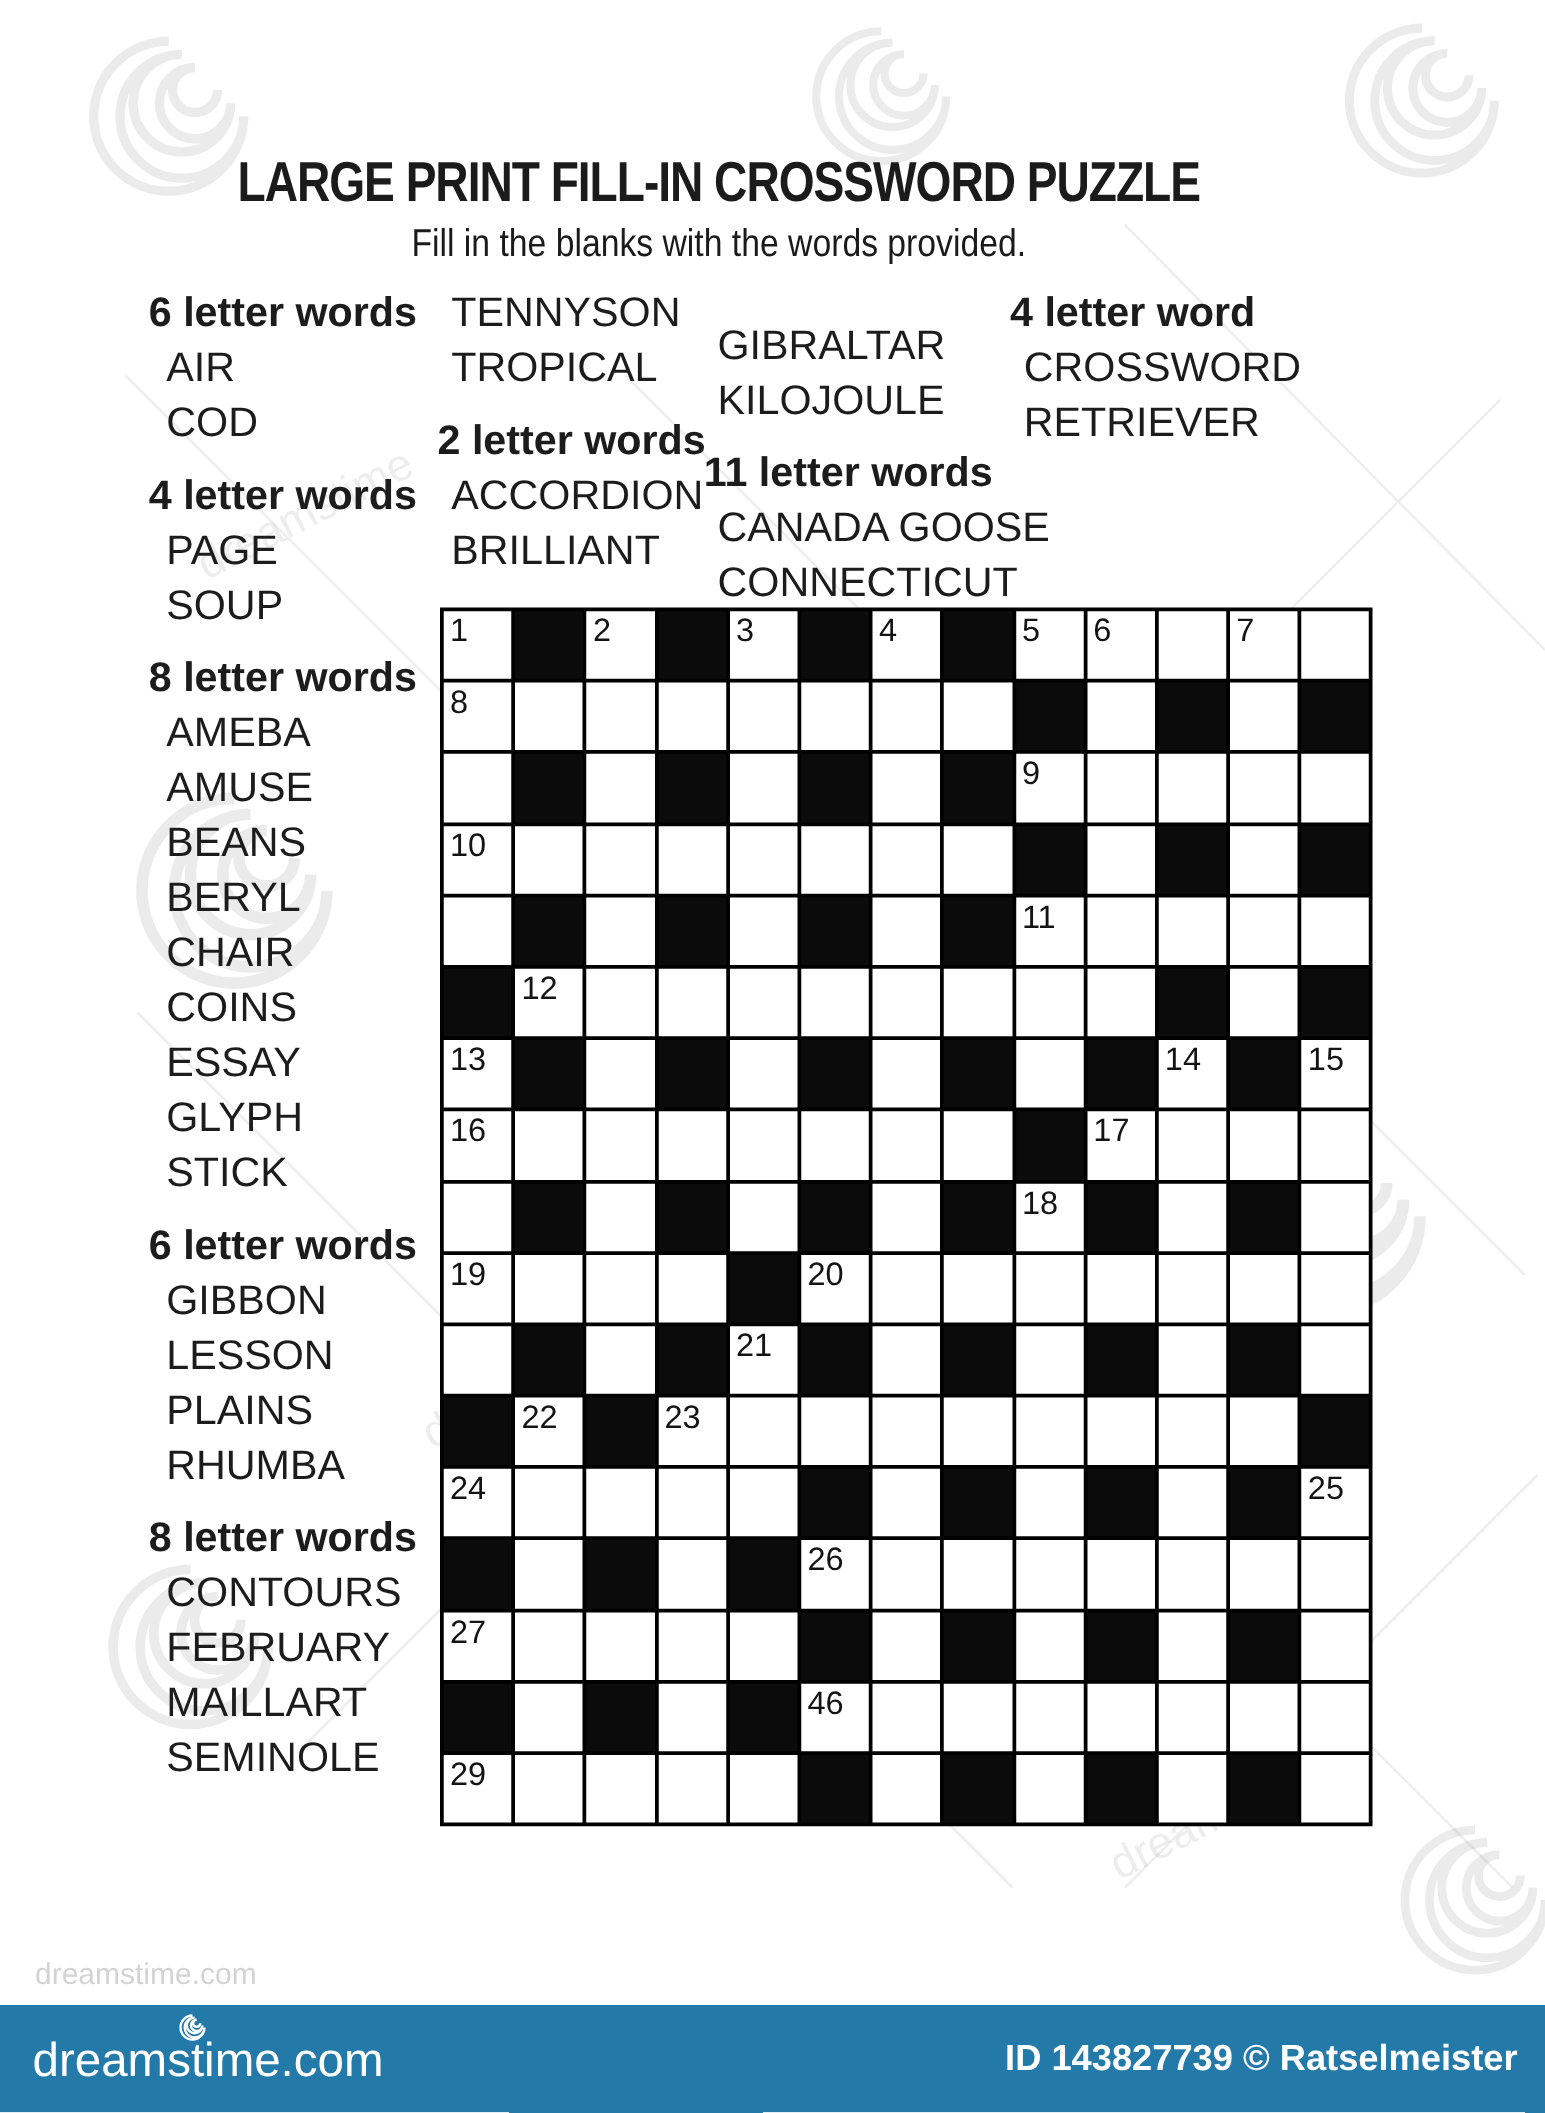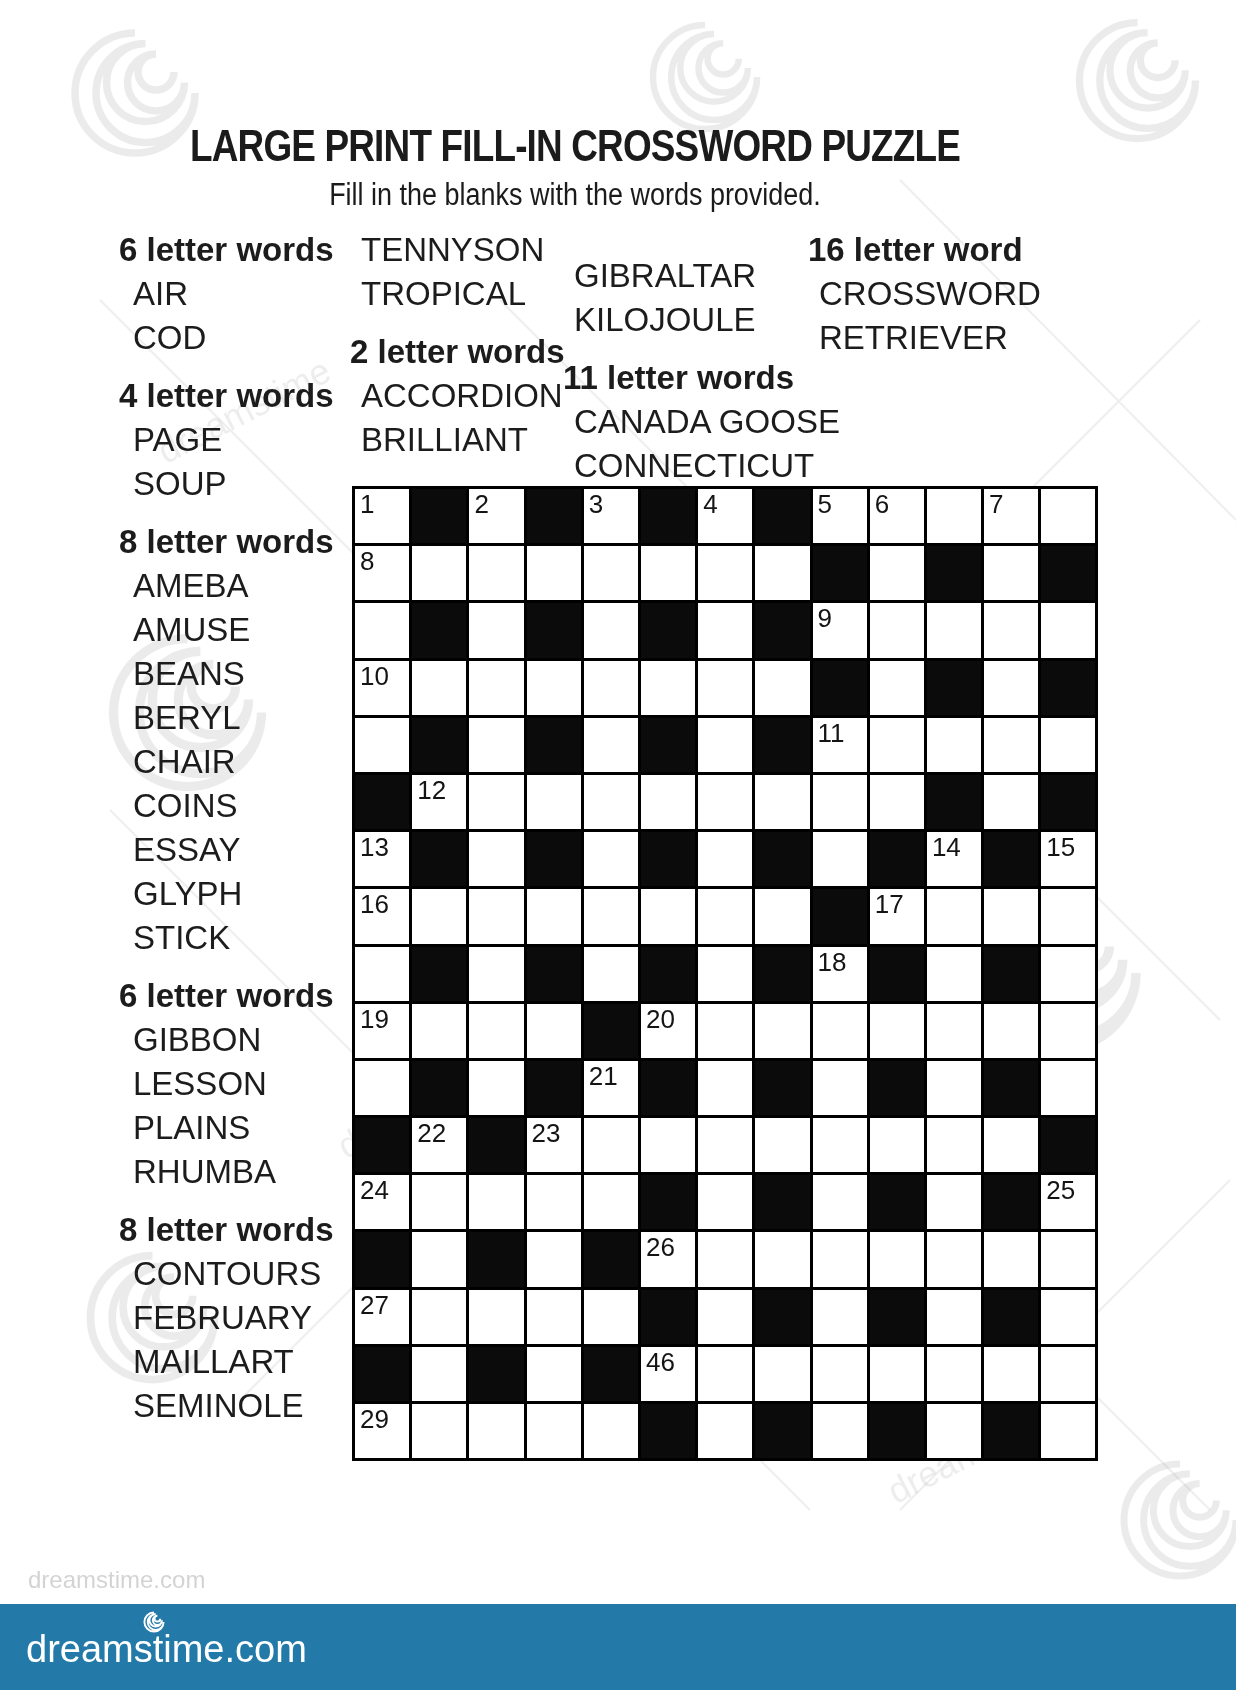--- a/index.html
+++ b/index.html
@@ -154,21 +154,21 @@
       <div class="wl-word">BRILLIANT</div>
     </div>
   <div id="wcol3" class="wcol">
       <div class="wl-word">GIBRALTAR</div>
       <div class="wl-word">KILOJOULE</div>
       <div class="wl-header">11 letter words</div>
       <div class="wl-word">CANADA GOOSE</div>
       <div class="wl-word">CONNECTICUT</div>
     </div>
   <div id="wcol4" class="wcol">
-      <div class="wl-header">16 letter word</div>
+      <div class="wl-header">4 letter word</div>
       <div class="wl-word">CROSSWORD</div>
       <div class="wl-word">RETRIEVER</div>
     </div>
 
   <div id="grid">
       <div class="cell">
         <span class="num">1</span>
       </div>
       <div class="cell black"></div>
       <div class="cell">
@@ -446,15 +446,16 @@
       <div class="cell"></div>
       <div class="cell black"></div>
       <div class="cell"></div>
     </div>
 
   <div id="footer" style="background: rgb(35, 122, 168);">
     <div class="logo">dreamstime.com</div>
     <svg class="logo-spiral" width="24" height="24" viewBox="0 0 100 100">
       <path d="M50 10 A40 40 0 1 0 90 50 A33 33 0 1 1 57 17 A26 26 0 1 0 83 43 A19 19 0 1 1 64 24 A12 12 0 1 0 76 36" fill="none" stroke="#ffffff" stroke-width="8"></path>
     </svg>
+    <div class="credit">ID 143827739 © Ratselmeister</div>
   </div>
 
 </div>
 
 </body></html>

